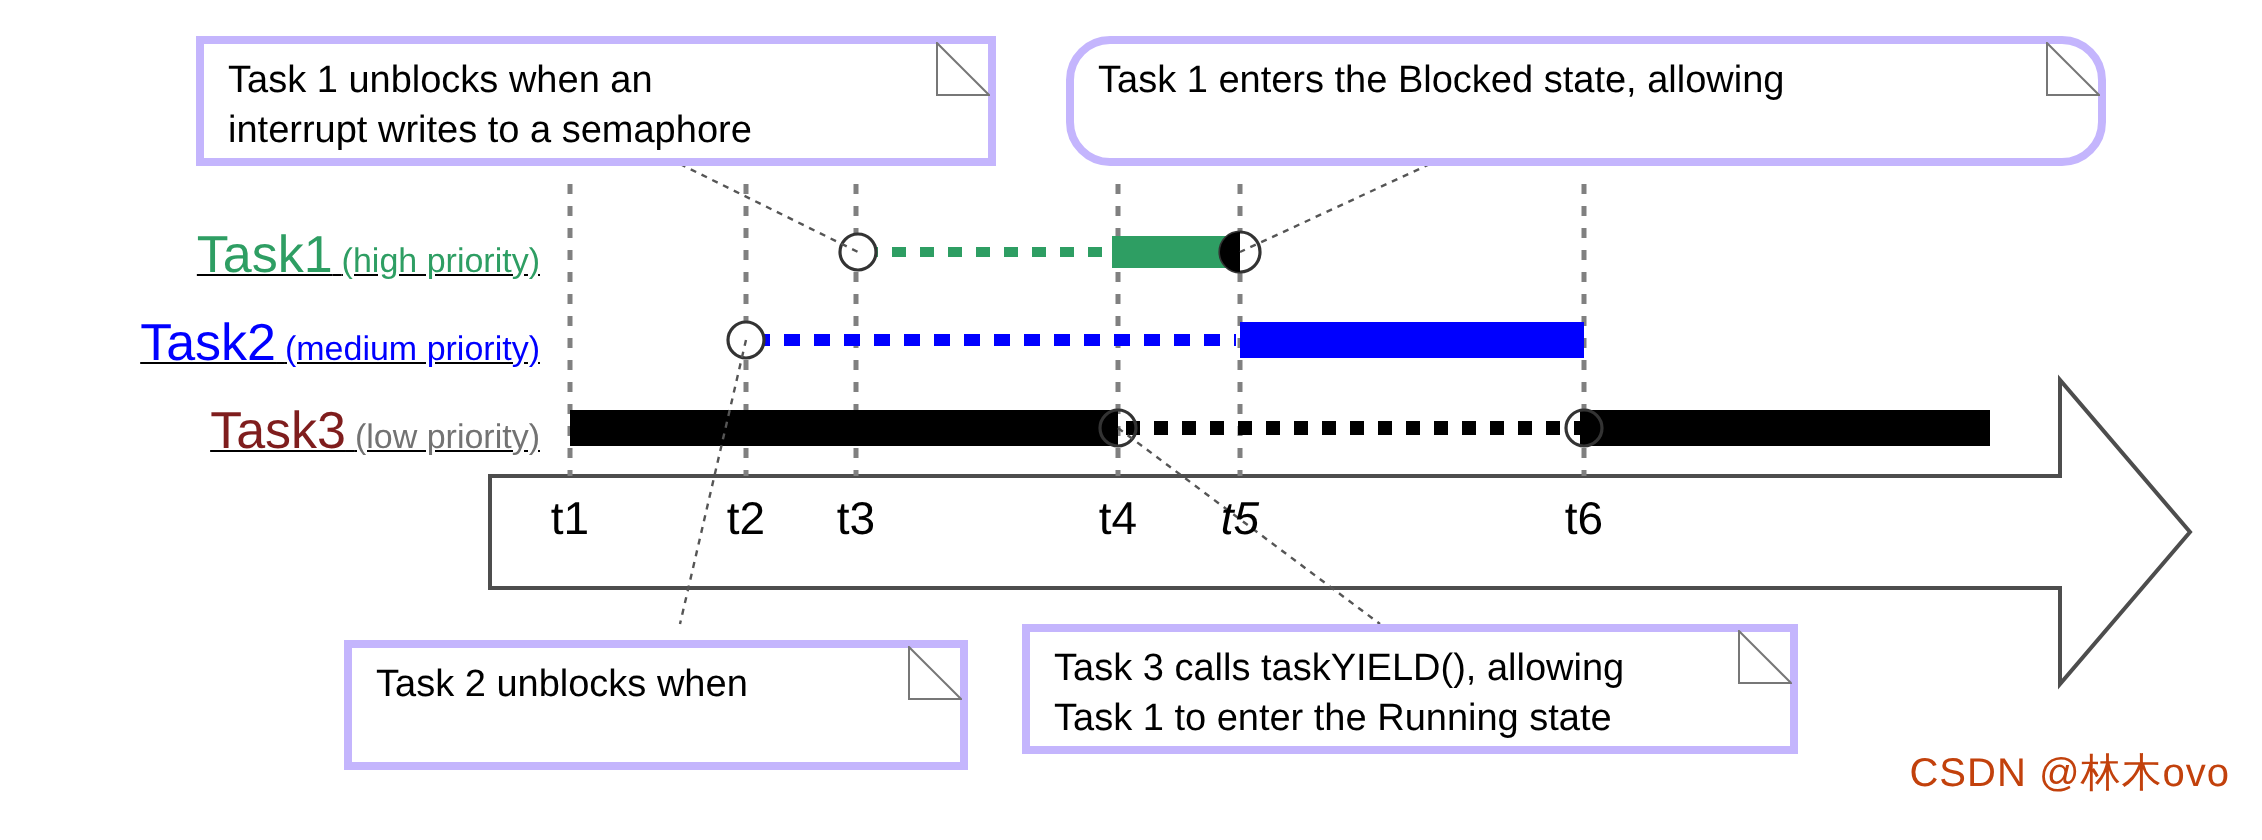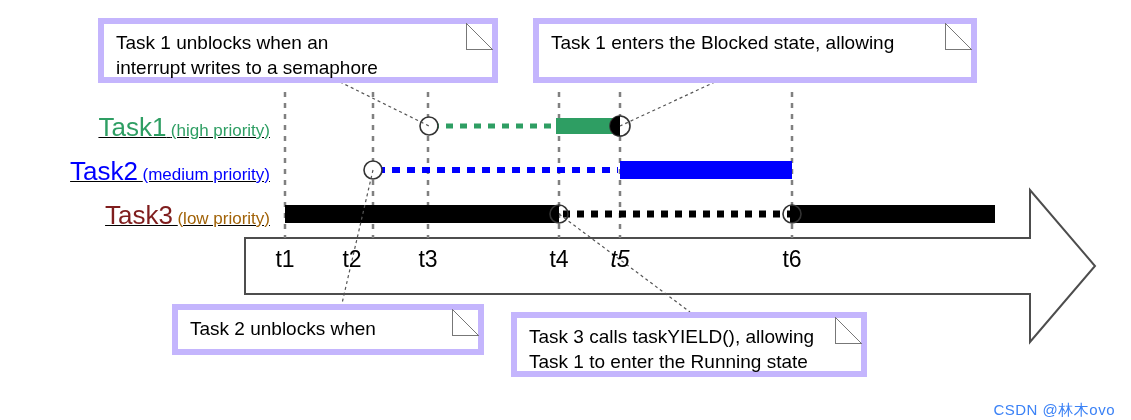--- a/index.html
+++ b/index.html
@@ -4,40 +4,40 @@
 <style>
   html,body{margin:0;padding:0;}
   body{
     width:1131px;height:420px;background:#ffffff;
     font-family:"Liberation Sans", sans-serif;
     position:relative;overflow:hidden;
   }
   #stage{position:absolute;left:0;top:0;width:1131px;height:420px;}
   svg.layer{position:absolute;left:0;top:0;width:1131px;height:420px;overflow:visible;}
   .callout{
-    position:absolute;background:#ffffff;border:6px solid #c4b5fd;
+    position:absolute;background:#ffffff;border:4px solid #c4b5fd;
     box-sizing:border-box;padding:6px 10px 6px 12px;
     font-size:19px;line-height:25px;color:#000;white-space:nowrap;
   }
   .callout .fold{
     position:absolute;top:-1px;right:-1px;width:26px;height:26px;
     background:#fff;border-left:1px solid #777;border-bottom:1px solid #777;
     transform-origin:top right;
     clip-path:polygon(0 0,100% 100%,0 100%);
   }
   .callout .foldline{
     position:absolute;top:-1px;right:-1px;width:27px;height:27px;
   }
   .tasklabel{position:absolute;white-space:nowrap;text-align:right;text-decoration:underline;}
   .tasklabel .big{font-size:26px;}
   .tasklabel .small{font-size:17px;}
   .tick{position:absolute;font-size:23px;color:#000;text-align:center;width:40px;}
   .watermark{
-    position:absolute;right:16px;bottom:0;color:#3b82f6;
-    font-size:15px;letter-spacing:.5px;white-space:nowrap;
+    position:absolute;right:16px;bottom:20px;color:#c2410c;
+    font-size:20px;letter-spacing:.5px;white-space:nowrap;
   }
 </style>
 </head>
 <body>
 
 <div id="stage">
 
   <svg class="layer">
 
     <polygon points="245,238 1030,238 1030,190 1095,266 1030,342 1030,294 245,294" fill="#ffffff" stroke="#4d4d4d" stroke-width="2"></polygon>
@@ -80,56 +80,56 @@
     <span class="small" style="color:#2e9e63;">(high priority)</span>
   </div>
 
   <div class="tasklabel" style="right:861px;top:156px;">
     <span class="big" style="color:#0000ff;">Task2</span>
     <span class="small" style="color:#0000ff;">(medium priority)</span>
   </div>
 
   <div class="tasklabel" style="right:861px;top:200px;">
     <span class="big" style="color:#7f1d1d;">Task3</span>
-    <span class="small" style="color:#a16207;text-align:right;">(low priority)</span>
+    <span class="small" style="color:#737373;text-align:right;">(low priority)</span>
   </div>
 
   <div class="tick" style="left:265px;top:246px;">t1</div>
-  <div class="tick" style="left:332px;top:246px;">t2</div>
+  <div class="tick" style="left:353px;top:246px;">t2</div>
   <div class="tick" style="left:408px;top:246px;">t3</div>
   <div class="tick" style="left:539px;top:246px;">t4</div>
   <div class="tick" style="left:600px;top:246px;font-style:italic;">t5</div>
   <div class="tick" style="left:772px;top:246px;">t6</div>
 
   <div class="callout" style="left:98px;top:18px;width:400px;height:65px;">
     <div>Task 1 unblocks when an</div>
     <div>interrupt writes to a semaphore</div>
     <div class="fold"></div>
     <svg class="foldline" viewBox="0 0 27 27">
       <path d="M0,0 L27,27" stroke="#777" stroke-width="1" fill="none"></path>
     </svg>
   </div>
 
-  <div class="callout" style="left:533px;top:18px;width:444px;height:65px;">
+  <div class="callout" style="left:533px;top:18px;width:520px;height:65px;border-radius:22px;">
     <div>Task 1 enters the Blocked state, allowing</div>
     <div class="fold"></div>
     <svg class="foldline" viewBox="0 0 27 27">
       <path d="M0,0 L27,27" stroke="#777" stroke-width="1" fill="none"></path>
     </svg>
   </div>
 
-  <div class="callout" style="left:172px;top:304px;width:312px;height:51px;">
+  <div class="callout" style="left:172px;top:320px;width:312px;height:65px;">
     <div>Task 2 unblocks when</div>
     <div class="fold"></div>
     <svg class="foldline" viewBox="0 0 27 27">
       <path d="M0,0 L27,27" stroke="#777" stroke-width="1" fill="none"></path>
     </svg>
   </div>
 
-  <div class="callout" style="left:511px;top:312px;width:356px;height:65px;">
+  <div class="callout" style="left:511px;top:312px;width:388px;height:65px;">
     <div>Task 3 calls taskYIELD(), allowing</div>
     <div>Task 1 to enter the Running state</div>
     <div class="fold"></div>
     <svg class="foldline" viewBox="0 0 27 27">
       <path d="M0,0 L27,27" stroke="#777" stroke-width="1" fill="none"></path>
     </svg>
   </div>
 
   <div class="watermark">CSDN @林木ovo</div>
 

